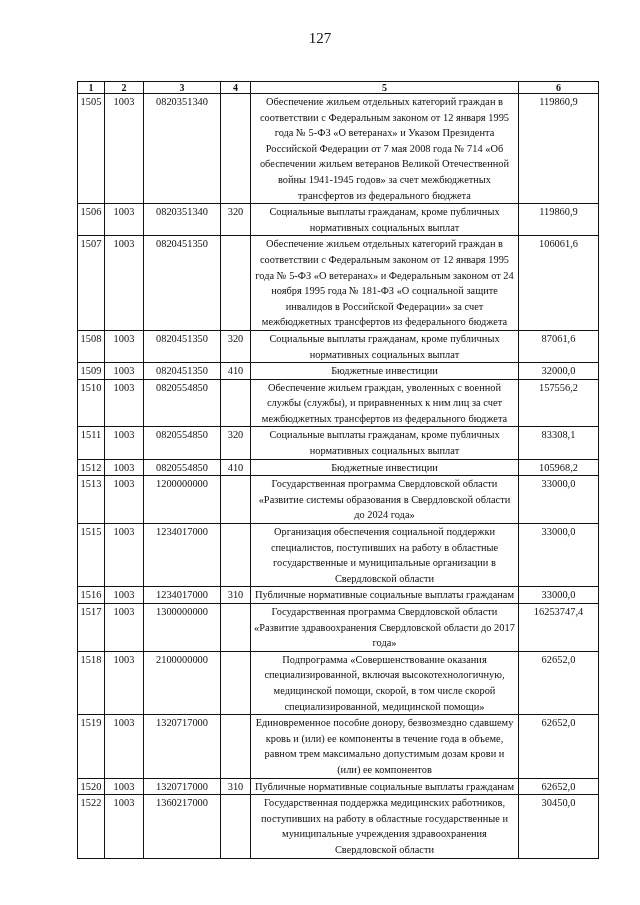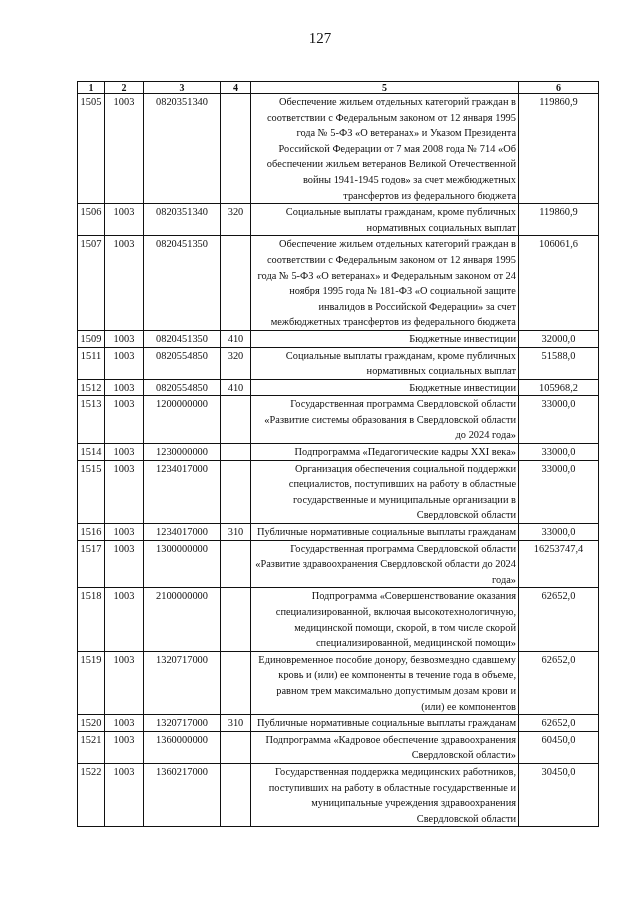--- a/index.html
+++ b/index.html
@@ -6,21 +6,21 @@
   body { width: 640px; height: 905px; position: relative; overflow: hidden;
          font-family: "Liberation Serif", serif; color: #111; }
   .page-number { position: absolute; top: 30px; left: 0; width: 640px; text-align: center;
                  font-size: 15px; }
   table.budget { position: absolute; left: 77px; top: 81px; border-collapse: collapse;
                  table-layout: fixed; width: 521px; font-size: 10.4px; line-height: 15.6px; }
   table.budget td, table.budget th { border: 1px solid #111; padding: 0 2px; vertical-align: top;
                  overflow: hidden; }
   table.budget th { font-weight: bold; text-align: center; line-height: 11px; padding: 0; font-size: 10px; }
   td.c1, td.c2, td.c3, td.c4 { text-align: center; }
-  td.c5 { text-align: right; padding-left: 3px; }
+  td.c5 { text-align: center; padding-left: 3px; }
   td.c6 { text-align: center; vertical-align: bottom; padding-right: 1px; }
   table.budget { border: 1.5px solid #111; }
 </style>
 </head>
 <body>
 
 <div class="page-number">127</div>
 
 <table class="budget">
   <colgroup>
@@ -60,57 +60,65 @@
       </tr>
       <tr>
         <td class="c1">1507</td>
         <td class="c2">1003</td>
         <td class="c3">0820451350</td>
         <td class="c4"></td>
         <td class="c5">Обеспечение жильем отдельных категорий граждан в соответствии с Федеральным законом от 12 января 1995 года № 5-ФЗ «О ветеранах» и Федеральным законом от 24 ноября 1995 года № 181-ФЗ «О социальной защите инвалидов в Российской Федерации» за счет межбюджетных трансфертов из федерального бюджета</td>
         <td class="c6">106061,6</td>
       </tr>
       <tr>
+        <td class="c1">1508</td>
+        <td class="c2">1003</td>
+        <td class="c3">0820451350</td>
+        <td class="c4">320</td>
+        <td class="c5">Социальные выплаты гражданам, кроме публичных нормативных социальных выплат</td>
+        <td class="c6">87061,6</td>
+      </tr>
+      <tr>
         <td class="c1">1509</td>
         <td class="c2">1003</td>
         <td class="c3">0820451350</td>
         <td class="c4">410</td>
         <td class="c5">Бюджетные инвестиции</td>
         <td class="c6">32000,0</td>
       </tr>
       <tr>
+        <td class="c1">1510</td>
+        <td class="c2">1003</td>
+        <td class="c3">0820554850</td>
+        <td class="c4"></td>
+        <td class="c5">Обеспечение жильем граждан, уволенных с военной службы (службы), и приравненных к ним лиц за счет межбюджетных трансфертов из федерального бюджета</td>
+        <td class="c6">157556,2</td>
+      </tr>
+      <tr>
         <td class="c1">1511</td>
         <td class="c2">1003</td>
         <td class="c3">0820554850</td>
         <td class="c4">320</td>
         <td class="c5">Социальные выплаты гражданам, кроме публичных нормативных социальных выплат</td>
-        <td class="c6">51588,0</td>
+        <td class="c6">83308,1</td>
       </tr>
       <tr>
         <td class="c1">1512</td>
         <td class="c2">1003</td>
         <td class="c3">0820554850</td>
         <td class="c4">410</td>
         <td class="c5">Бюджетные инвестиции</td>
         <td class="c6">105968,2</td>
       </tr>
       <tr>
         <td class="c1">1513</td>
         <td class="c2">1003</td>
         <td class="c3">1200000000</td>
         <td class="c4"></td>
         <td class="c5">Государственная программа Свердловской области «Развитие системы образования в Свердловской области до 2024 года»</td>
-        <td class="c6">33000,0</td>
-      </tr>
-      <tr>
-        <td class="c1">1514</td>
-        <td class="c2">1003</td>
-        <td class="c3">1230000000</td>
-        <td class="c4"></td>
-        <td class="c5">Подпрограмма «Педагогические кадры XXI века»</td>
         <td class="c6">33000,0</td>
       </tr>
       <tr>
         <td class="c1">1515</td>
         <td class="c2">1003</td>
         <td class="c3">1234017000</td>
         <td class="c4"></td>
         <td class="c5">Организация обеспечения социальной поддержки специалистов, поступивших на работу в областные государственные и муниципальные организации в Свердловской области</td>
         <td class="c6">33000,0</td>
       </tr>
@@ -120,21 +128,21 @@
         <td class="c3">1234017000</td>
         <td class="c4">310</td>
         <td class="c5">Публичные нормативные социальные выплаты гражданам</td>
         <td class="c6">33000,0</td>
       </tr>
       <tr>
         <td class="c1">1517</td>
         <td class="c2">1003</td>
         <td class="c3">1300000000</td>
         <td class="c4"></td>
-        <td class="c5">Государственная программа Свердловской области «Развитие здравоохранения Свердловской области до 2024 года»</td>
+        <td class="c5">Государственная программа Свердловской области «Развитие здравоохранения Свердловской области до 2017 года»</td>
         <td class="c6">16253747,4</td>
       </tr>
       <tr>
         <td class="c1">1518</td>
         <td class="c2">1003</td>
         <td class="c3">2100000000</td>
         <td class="c4"></td>
         <td class="c5">Подпрограмма «Совершенствование оказания специализированной, включая высокотехнологичную, медицинской помощи, скорой, в том числе скорой специализированной, медицинской помощи»</td>
         <td class="c6">62652,0</td>
       </tr>
@@ -148,28 +156,20 @@
       </tr>
       <tr>
         <td class="c1">1520</td>
         <td class="c2">1003</td>
         <td class="c3">1320717000</td>
         <td class="c4">310</td>
         <td class="c5">Публичные нормативные социальные выплаты гражданам</td>
         <td class="c6">62652,0</td>
       </tr>
       <tr>
-        <td class="c1">1521</td>
-        <td class="c2">1003</td>
-        <td class="c3">1360000000</td>
-        <td class="c4"></td>
-        <td class="c5">Подпрограмма «Кадровое обеспечение здравоохранения Свердловской области»</td>
-        <td class="c6">60450,0</td>
-      </tr>
-      <tr>
         <td class="c1">1522</td>
         <td class="c2">1003</td>
         <td class="c3">1360217000</td>
         <td class="c4"></td>
         <td class="c5">Государственная поддержка медицинских работников, поступивших на работу в областные государственные и муниципальные учреждения здравоохранения Свердловской области</td>
         <td class="c6">30450,0</td>
       </tr>
     </tbody>
 </table>
 

